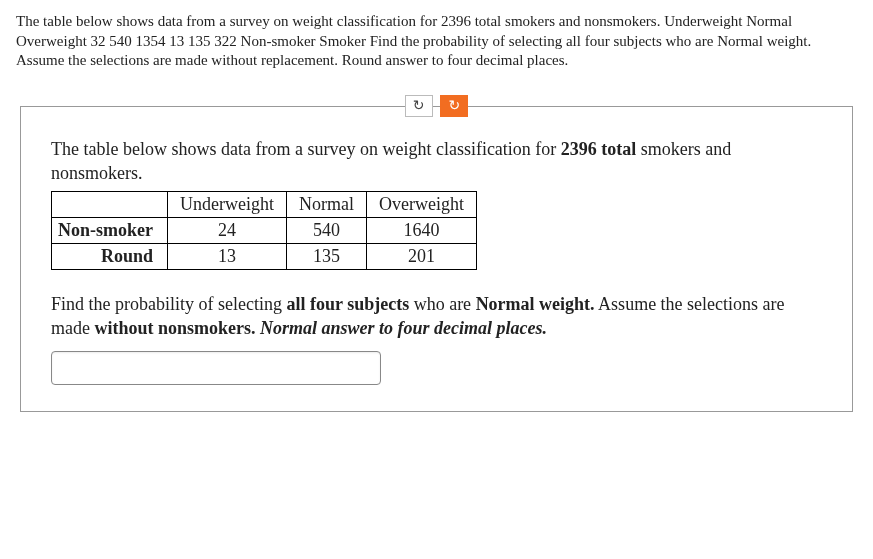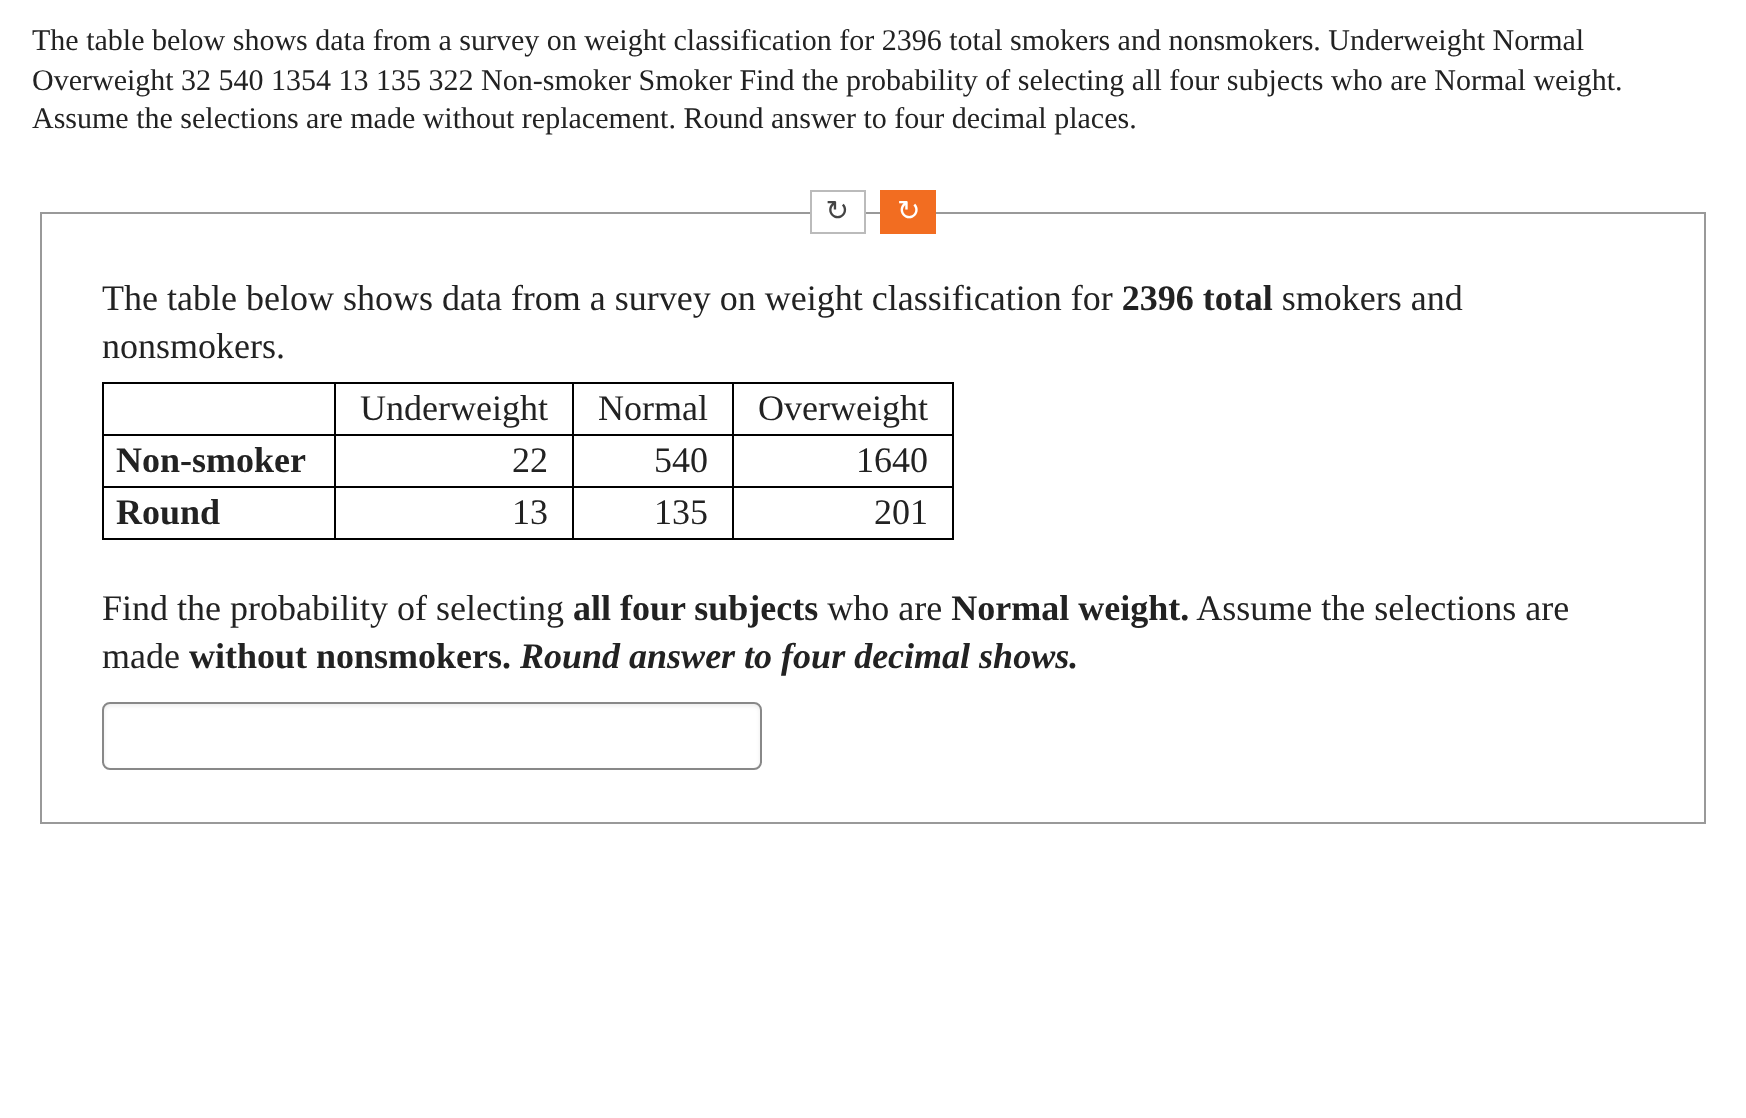--- a/index.html
+++ b/index.html
@@ -61,26 +61,26 @@
   .bold { font-weight: bold; }
   table.data {
     border-collapse: collapse;
     font-family: Verdana, Geneva, sans-serif;
     font-size: 18px;
     margin-bottom: 22px;
   }
   table.data td, table.data th {
     border: 1px solid #000;
     padding: 2px 12px;
-    text-align: right;
+    text-align: center;
     font-weight: normal;
   }
   table.data th.colhead { font-weight: normal; }
   table.data td.rowhead {
-    text-align: left;
+    text-align: right;
     font-weight: bold;
     padding-left: 6px;
     padding-right: 14px;
   }
   table.data .corner { border: 1px solid #000; }
   .question {
     font-family: Verdana, Geneva, sans-serif;
     font-size: 18px;
     line-height: 1.35;
     margin-bottom: 10px;
@@ -119,31 +119,31 @@
   <table class="data">
     <tbody>
         <tr>
       <td class="corner"></td>
       <th class="colhead">Underweight</th>
       <th class="colhead">Normal</th>
       <th class="colhead">Overweight</th>
     </tr>
     <tr>
       <td class="rowhead">Non-smoker</td>
-      <td>22</td>
+      <td>24</td>
       <td>540</td>
       <td>1640</td>
     </tr>
     <tr>
       <td class="rowhead">Round</td>
       <td>13</td>
       <td>135</td>
       <td>201</td>
     </tr>
   </tbody>
     </table>
 
   <div class="question">
-    <span>Find the probability of selecting </span><span class="bold">all four subjects</span><span> who are </span><span class="bold">Normal weight.</span><span> Assume the selections are made </span><span class="bold">without nonsmokers.</span><span> </span><span class="bold italic">Round answer to four decimal shows.</span>
+    <span>Find the probability of selecting </span><span class="bold">all four subjects</span><span> who are </span><span class="bold">Normal weight.</span><span> Assume the selections are made </span><span class="bold">without nonsmokers.</span><span> </span><span class="bold italic">Normal answer to four decimal places.</span>
   </div>
 
   <input type="text" class="answer-input" value="" style="">
 </div>
 
 </body></html>

